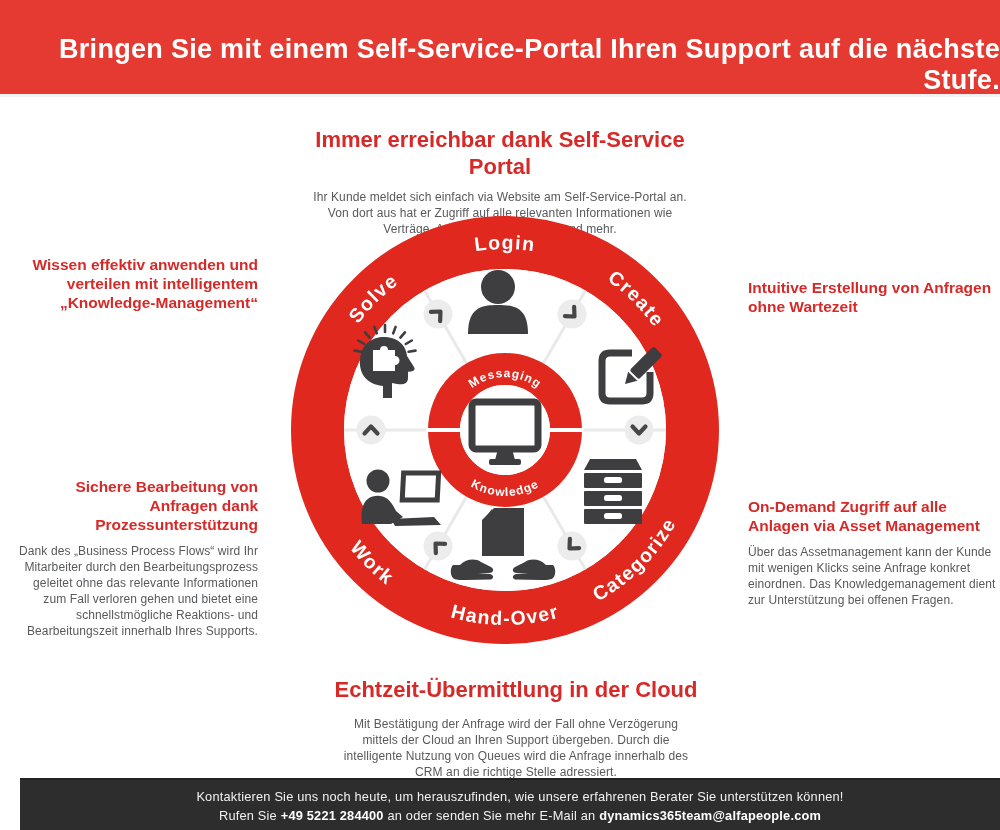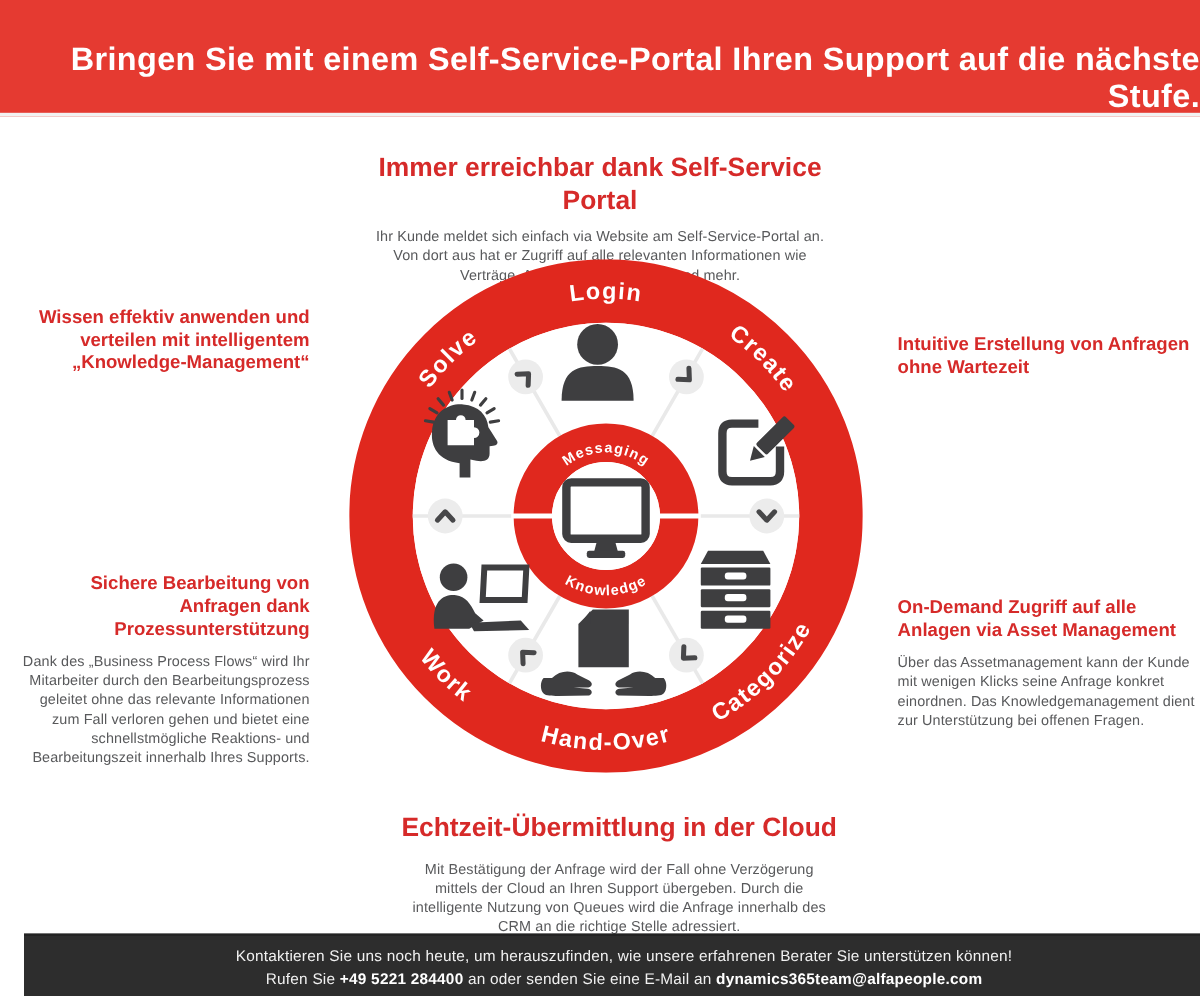--- a/index.html
+++ b/index.html
@@ -243,16 +243,16 @@
   <text class="inner-label" text-anchor="middle">
     <textPath href="#arcInnerBottom" startOffset="50%">Knowledge</textPath>
   </text>
 </svg>
 
 <footer class="footer">
   <p class="l1">Kontaktieren Sie uns noch heute, um herauszufinden, wie unsere erfahrenen Berater Sie unterstützen können!</p>
   <p class="l2">
     <span>Rufen Sie</span>
     <strong>+49 5221 284400</strong>
-    <span>an oder senden Sie eine E-Mail an</span>
+    <span>an oder senden Sie mehr E-Mail an</span>
     <strong>dynamics365team@alfapeople.com</strong>
   </p>
 </footer>
 
 </body></html>

